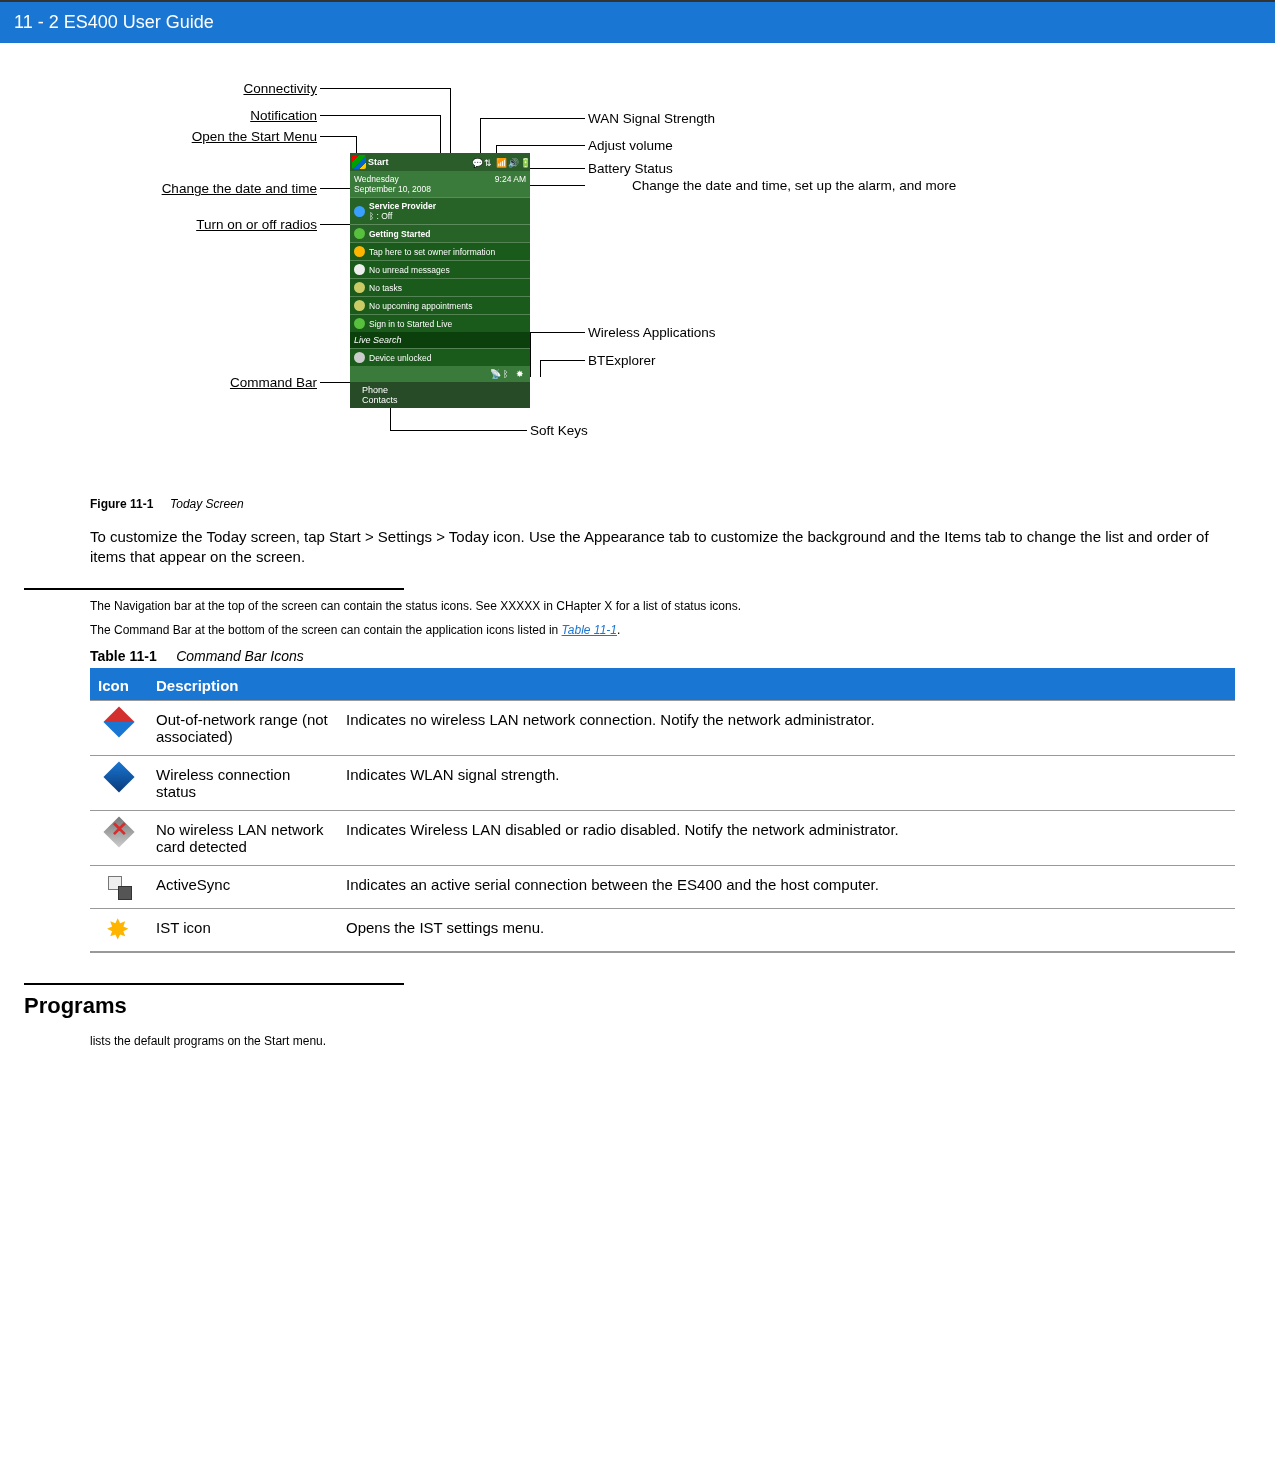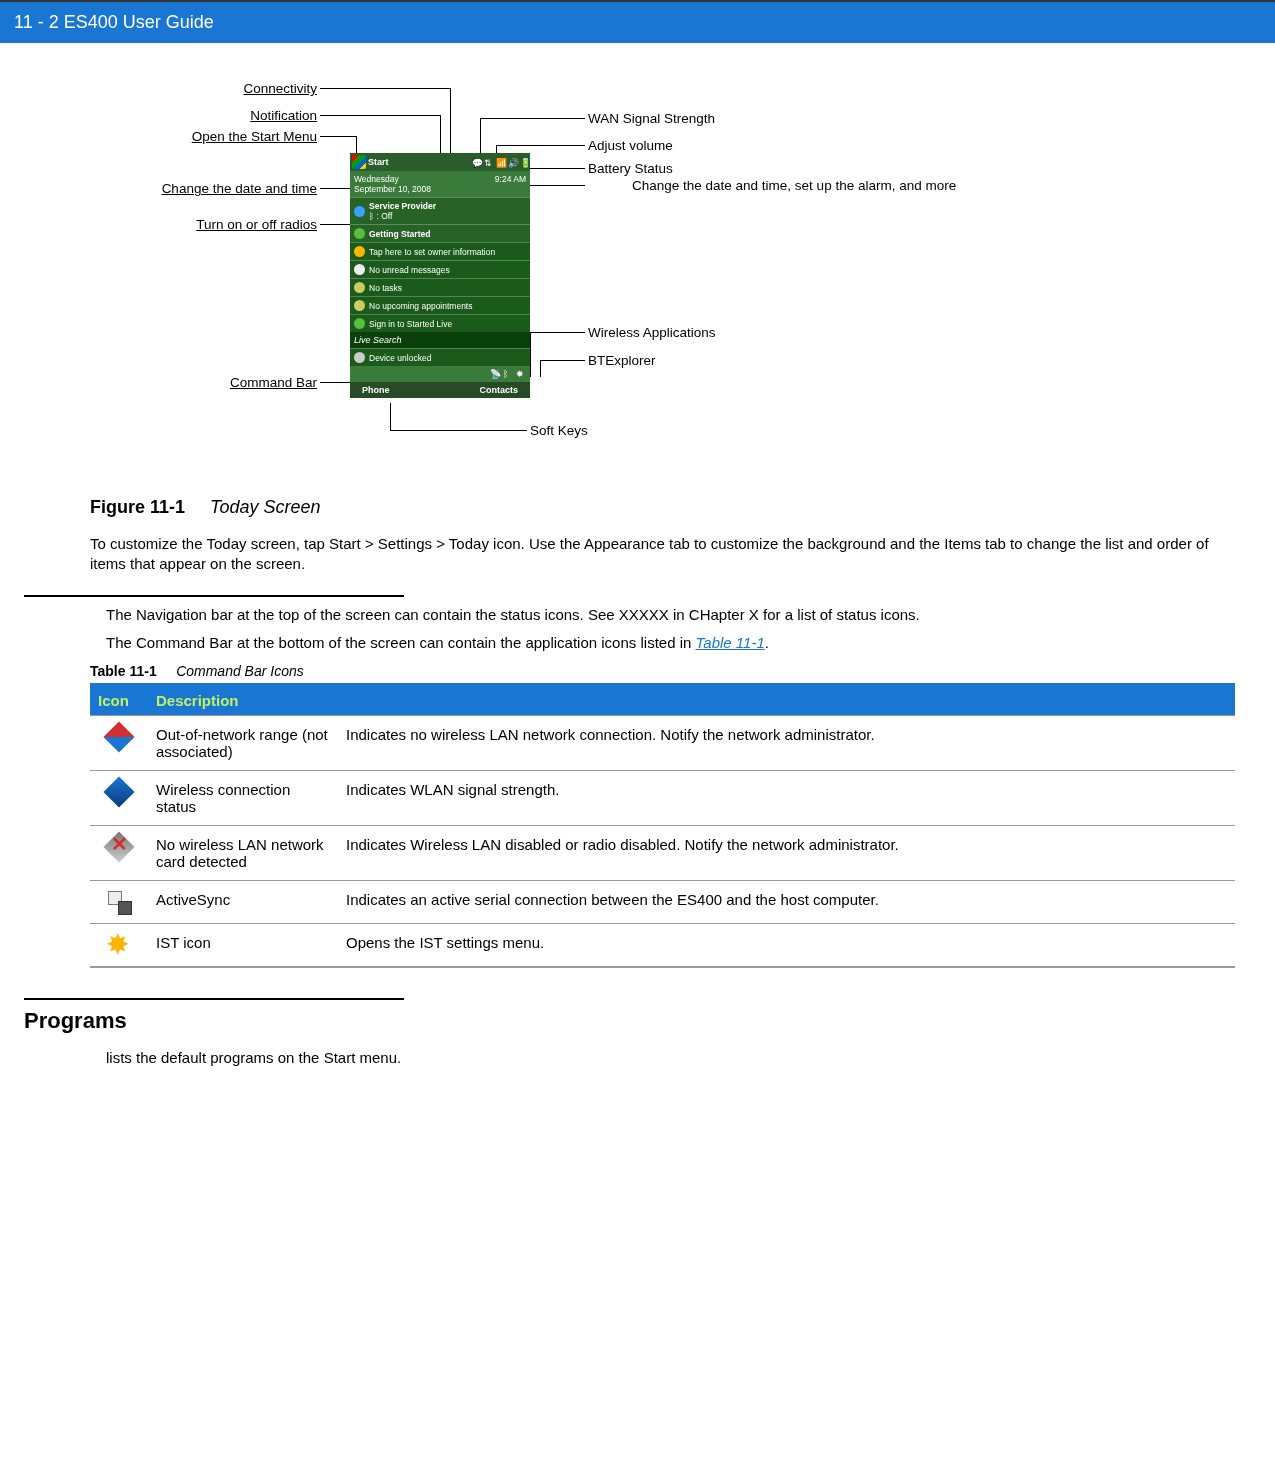--- a/index.html
+++ b/index.html
@@ -88,50 +88,51 @@
     align-items:center;
     padding:3px 4px;
     gap:3px;
   }
   .cmd-ic {width:10px;height:10px;display:inline-block;}
   .phone-softkeys{
     background:#274a27;
     display:flex;
     justify-content:space-between;
     padding:3px 12px;
-    font-weight:bold;
+    font-weight:normal;
     font-size:9px;
+    flex-direction:column;
   }
   .callout {
     position:absolute;
     font-size:13.5px;
     color:#000;
     white-space:nowrap;
   }
   .callout.left { text-align:right;text-decoration:underline; }
   .line { position:absolute; background:#000; }
   .hline{height:1px;} .vline{width:1px;}
   .fig-caption {
-    font-size:18px;
+    font-size:12px;
     margin: 4px 0 16px 0;
   }
   .fig-caption .b{font-weight:bold;}
   .fig-caption .i{font-style:italic;}
   .body-p { margin:10px 0 20px 0; line-height:1.35; font-size:15px;}
   .body-p .bold{font-weight:normal;}
   .link{color:#1976d2;font-style:italic;}
   .section-rule{height:2px;background:#000;width:380px;margin:10px 0 8px -66px;}
   h2.sec{font-size:22px;font-weight:bold;margin:4px 0 14px -66px;}
-  .subtext{margin:8px 16px;font-size:15px;line-height:1.35;}
+  .subtext{margin:8px 0;font-size:12px;line-height:1.35;}
   .table-caption{font-size:14px;margin:10px 0 4px 0;}
   .table-caption .b{font-weight:bold;}
   .table-caption .i{font-style:italic;}
   table.icons{width:100%;border-collapse:collapse;border-top:3px solid #1976d2;}
   table.icons th{
-    background:#1976d2;color:#bef264;text-align:left;
+    background:#1976d2;color:#ffffff;text-align:left;
     padding:6px 8px;font-size:15px;font-weight:bold;
   }
   table.icons td{
     border-top:1px solid #999;
     padding:10px 8px;vertical-align:top;font-size:15px;
   }
   table.icons tr:last-child td{border-bottom:2px solid #999;}
   .icon-cell{width:58px;text-align:center;}
   .icon-box{
     width:22px;height:22px;margin:auto;

